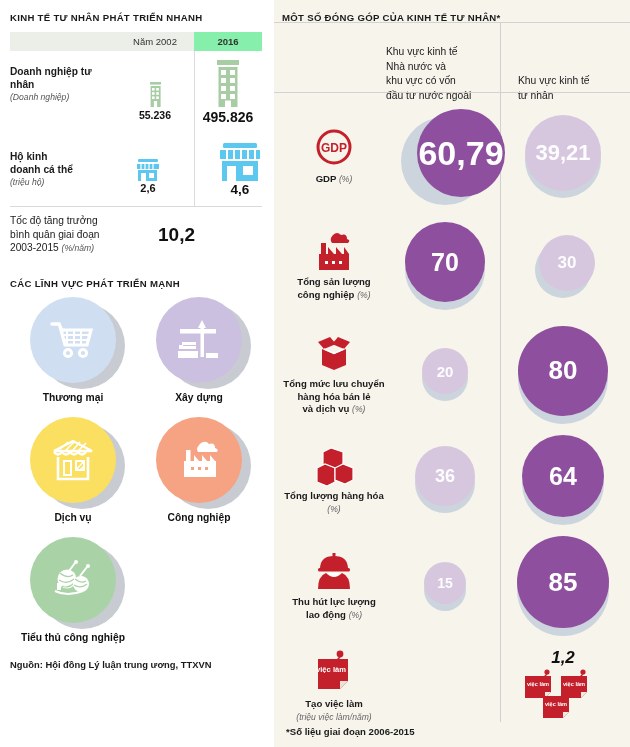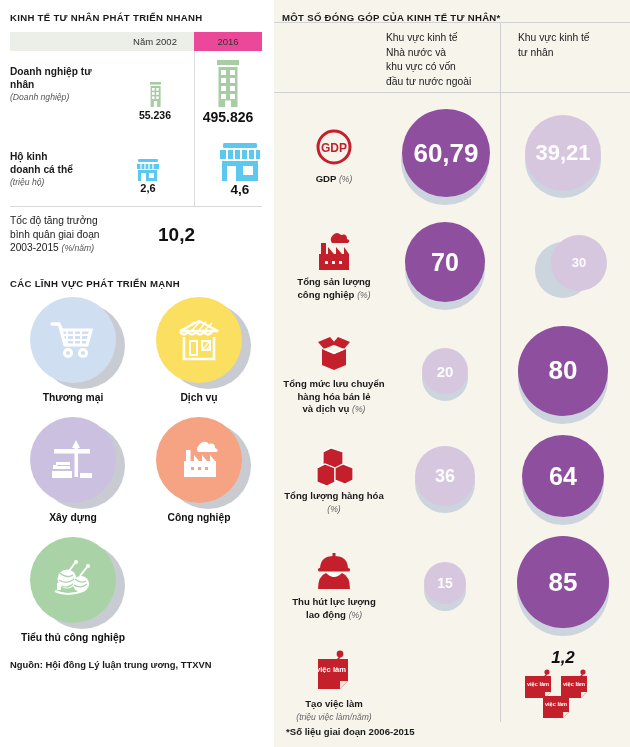--- a/index.html
+++ b/index.html
@@ -23,21 +23,21 @@
     font-size: 9.6px; font-weight: bold; letter-spacing: 0.3px;
     color: #1a1a1a; text-transform: uppercase;
     margin-bottom: 9px;
   }
   
   .tbl { width: 252px; position: relative; }
   .tbl-head { display: flex; background: #eceee8; height: 19px; align-items: center; }
   .th-blank { width: 106px; }
   .th-2002 { width: 78px; text-align: center; font-size: 9.5px; color: #333; }
   .th-2016 { width: 68px; text-align: center; font-size: 9.5px; color: #333;
-             background: #ec4899; height: 19px; line-height: 19px; }
+             background: #86efac; height: 19px; line-height: 19px; font-weight: bold; }
   .tbl-row { display: flex; position: relative; }
   .tbl-row.r1 { height: 85px; }
   .tbl-row.r2 { height: 70px; gap: 45px; }
   .cell-label { width: 106px; padding-top: 14px; }
   .cell-label .l1 { font-size: 10.2px; font-weight: bold; color: #1a1a1a; line-height: 13px; }
   .cell-label .l2 { font-size: 8.6px; font-style: italic; color: #555; line-height: 12px; }
   .cell-v { width: 78px; position: relative; }
   .cell-v.wide { width: 68px; }
   .icon-wrap { display: flex; justify-content: center; align-items: flex-end; }
   .val { text-align: center; font-weight: bold; color: #111; }
@@ -90,21 +90,21 @@
   .right-panel {
     width: 358px; height: 747px;
     background: #f7f4ec;
     position: relative;
     padding: 12px 8px 0 8px;
   }
   .rp-title {
     font-size: 9.6px; font-weight: bold; letter-spacing: 0.3px;
     color: #1a1a1a; text-transform: uppercase; margin-bottom: 8px;
   }
-  .rhead { display: flex; height: 72px; }
+  .rhead { display: flex; height: 72px; align-items: flex-end; }
   .rh-sp { width: 104px; }
   .rh-a { width: 118px; font-size: 10.3px; color: #1a1a1a; line-height: 14.5px; }
   .rh-b { width: 118px; font-size: 10.3px; color: #1a1a1a; line-height: 14.5px;
           padding-left: 14px; }
   .rdiv-h { position: absolute; left: 0; width: 358px; height: 1px; background: #d2d2d2; }
   .rdiv-v { position: absolute; top: 22px; width: 1px; height: 700px; background: #cfd0d4; }
 
   .rrow { display: flex; position: relative; }
   .rc-icon { width: 104px; display: flex; flex-direction: column;
              align-items: center; justify-content: center; }
@@ -246,52 +246,52 @@
               <circle cx="35" cy="35" r="3.6" fill="none" stroke="#fff" stroke-width="3"></circle>
             </svg>
           </div>
         </div>
         <div class="sec-label">Thương mại</div>
       </div>
 
       <div class="sector">
         <div class="sec-circle-box">
           <div class="sec-shadow"></div>
-          <div class="sec-circle" style="background:#fbdf60">
-            <svg width="50" height="46" viewBox="0 0 50 46">
-              <path d="M6 14 L25 4 L44 14 z" fill="none" stroke="#fff" stroke-width="2.4"></path>
-              <path d="M12 12 L20 5 M18 13 L26 5 M25 13 L32 5 M31 13 L38 6" stroke="#fff" stroke-width="1.6"></path>
-              <path d="M6 15 q4 5 8 0 q4 5 8 0 q4 5 8 0 q4 5 8 0" fill="none" stroke="#fff" stroke-width="2.4"></path>
-              <path d="M10 20 v22 h30 v-22" fill="none" stroke="#fff" stroke-width="2.6"></path>
-              <rect x="16" y="24" width="7" height="14" fill="none" stroke="#fff" stroke-width="2"></rect>
-              <rect x="28" y="24" width="8" height="9" fill="none" stroke="#fff" stroke-width="2"></rect>
-              <path d="M29 32 L35 25 M32 33 L36 29" stroke="#fff" stroke-width="1.3"></path>
-            </svg>
-          </div>
-        </div>
-        <div class="sec-label">Dịch vụ</div>
-      </div>
-
-      <div class="sector">
-        <div class="sec-circle-box">
-          <div class="sec-shadow"></div>
           <div class="sec-circle" style="background:#ccc0e0">
             <svg width="54" height="44" viewBox="0 0 54 44">
               <path d="M30 2 L34 10 L26 10 z" fill="#fff"></path>
               <rect x="28.5" y="9" width="3.5" height="30" fill="#fff"></rect>
               <rect x="8" y="11" width="36" height="4.5" fill="#fff"></rect>
               <rect x="6" y="33" width="20" height="7" fill="#fff"></rect>
               <rect x="10" y="24" width="14" height="3" fill="#fff"></rect>
               <rect x="10" y="28" width="14" height="3" fill="#fff"></rect>
               <rect x="7" y="27" width="4" height="4" fill="#fff"></rect>
               <rect x="34" y="35" width="12" height="5" fill="#fff"></rect>
             </svg>
           </div>
         </div>
         <div class="sec-label">Xây dựng</div>
+      </div>
+
+      <div class="sector">
+        <div class="sec-circle-box">
+          <div class="sec-shadow"></div>
+          <div class="sec-circle" style="background:#fbdf60">
+            <svg width="50" height="46" viewBox="0 0 50 46">
+              <path d="M6 14 L25 4 L44 14 z" fill="none" stroke="#fff" stroke-width="2.4"></path>
+              <path d="M12 12 L20 5 M18 13 L26 5 M25 13 L32 5 M31 13 L38 6" stroke="#fff" stroke-width="1.6"></path>
+              <path d="M6 15 q4 5 8 0 q4 5 8 0 q4 5 8 0 q4 5 8 0" fill="none" stroke="#fff" stroke-width="2.4"></path>
+              <path d="M10 20 v22 h30 v-22" fill="none" stroke="#fff" stroke-width="2.6"></path>
+              <rect x="16" y="24" width="7" height="14" fill="none" stroke="#fff" stroke-width="2"></rect>
+              <rect x="28" y="24" width="8" height="9" fill="none" stroke="#fff" stroke-width="2"></rect>
+              <path d="M29 32 L35 25 M32 33 L36 29" stroke="#fff" stroke-width="1.3"></path>
+            </svg>
+          </div>
+        </div>
+        <div class="sec-label">Dịch vụ</div>
       </div>
 
       <div class="sector">
         <div class="sec-circle-box">
           <div class="sec-shadow"></div>
           <div class="sec-circle" style="background:#f6a383">
             <svg width="50" height="42" viewBox="0 0 50 42">
               <path d="M27 4 q5 -3 8 1 q6 -2 6 4 q4 1 2 4 h-19 q-3 -4 3 -9 z" fill="#fff"></path>
               <rect x="12" y="11" width="4.5" height="11" fill="#fff"></rect>
               <path d="M10 22 h32 v16 h-32 z" fill="#fff"></path>
@@ -359,21 +359,21 @@
           </svg>
         </div>
         <div class="cap">
           <span>GDP</span>
           <i>(%)</i>
         </div>
       </div>
       <div class="rc-val">
         <div class="bub-box" style="width:88px;height:96px">
           <div class="bub-shadow" style="left:0;top:8px;width:88px;height:88px"></div>
-          <div class="bub dark" style="left:1px;top:0;width:88px;height:88px;font-size:26px">
+          <div class="bub dark" style="left:16px;top:0;width:88px;height:88px;font-size:34px">
             <span>60,79</span>
           </div>
         </div>
       </div>
       <div class="rc-val">
         <div class="bub-box" style="width:76px;height:84px">
           <div class="bub-shadow" style="left:0;top:7px;width:76px;height:76px"></div>
           <div class="bub light" style="left:0;top:0;width:76px;height:76px;font-size:22px">
             <span>39,21</span>
           </div>
@@ -404,21 +404,21 @@
         <div class="bub-box" style="width:80px;height:88px">
           <div class="bub-shadow" style="left:0;top:8px;width:80px;height:80px"></div>
           <div class="bub dark" style="left:0;top:0;width:80px;height:80px;font-size:25px">
             <span>70</span>
           </div>
         </div>
       </div>
       <div class="rc-val">
         <div class="bub-box" style="width:56px;height:63px">
           <div class="bub-shadow" style="left:0;top:7px;width:56px;height:56px"></div>
-          <div class="bub light" style="left:16px;top:0;width:56px;height:56px;font-size:13px">
+          <div class="bub light" style="left:4px;top:0;width:56px;height:56px;font-size:17px">
             <span>30</span>
           </div>
         </div>
       </div>
     </div>
 
     <div class="rrow" style="height:107px">
       <div class="rc-icon">
         <div class="ico">
           <svg width="48" height="40" viewBox="0 0 48 40">

